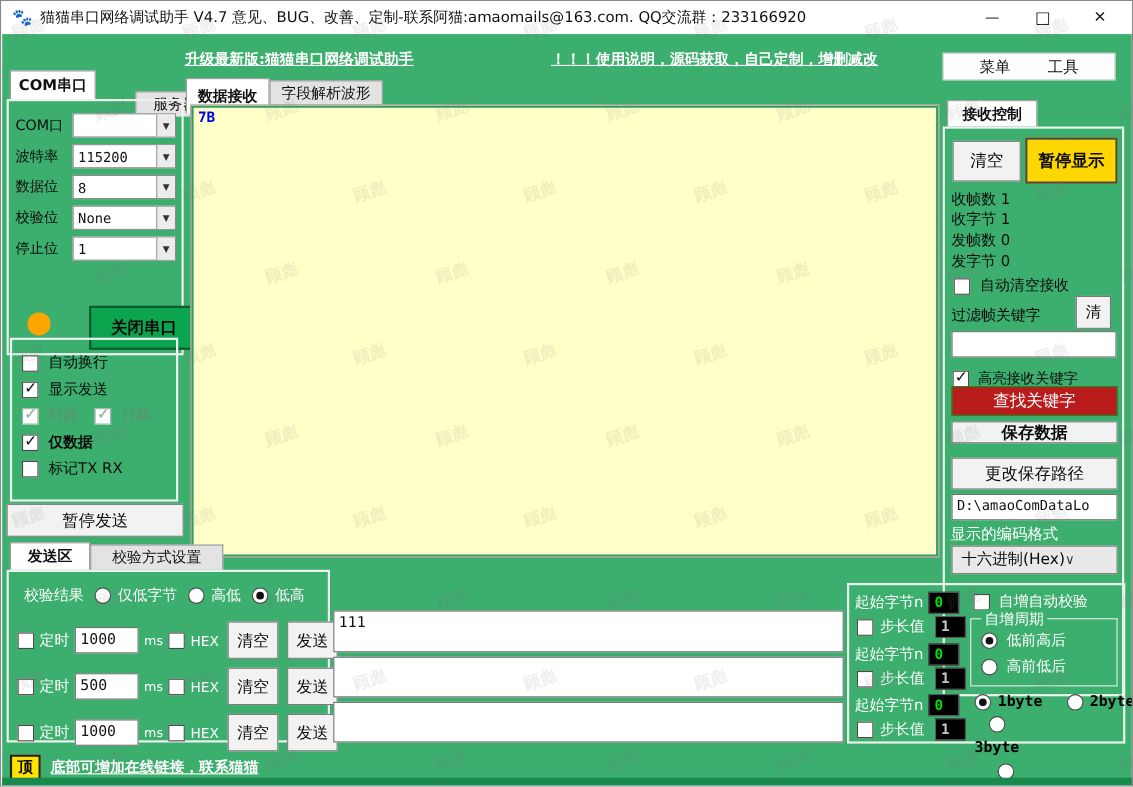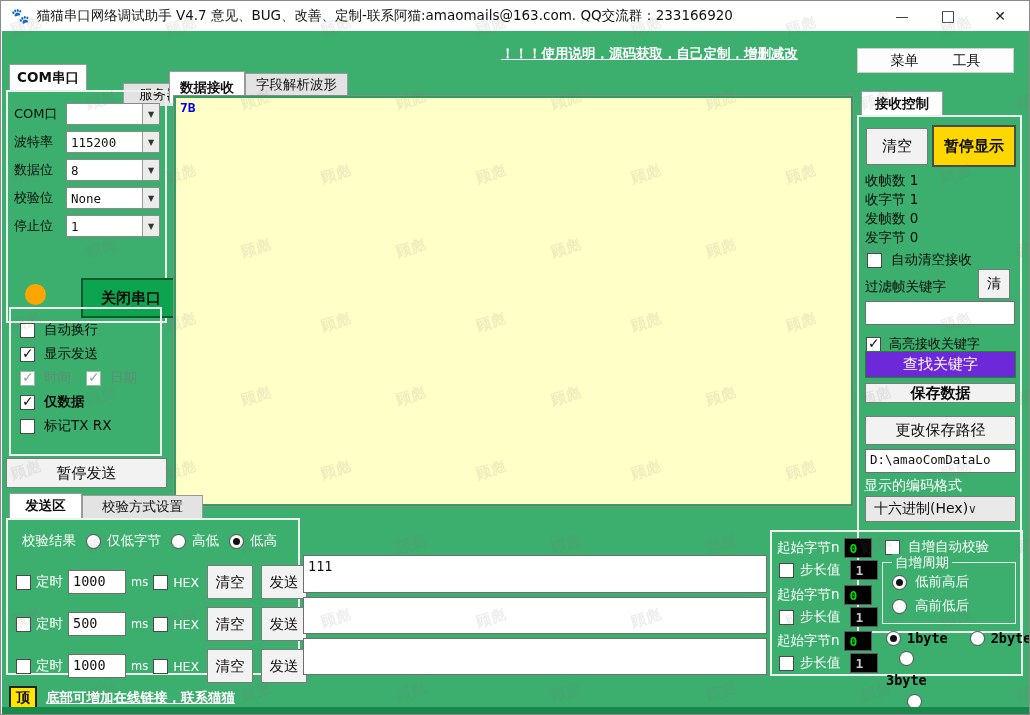--- a/index.html
+++ b/index.html
@@ -32,21 +32,21 @@
 
   .fieldrow { position:absolute; height:24px; display:flex; align-items:center; }
   .fieldrow .flabel { font-size:13px; color:#0b0b0b; width:52px; white-space:nowrap; }
   .combo { position:relative; width:94px; height:22px; background:#fff; border:1px solid #8a8a8a; display:flex; align-items:center; }
   .combo .cval { font-size:12.5px; color:#111; padding-left:4px; font-family:"DejaVu Sans Mono",monospace; }
   .combo .carrow { position:absolute; right:0; top:0; width:17px; height:100%; background:#ececec; border-left:1px solid #9a9a9a; display:flex; align-items:center; justify-content:center; font-size:8px; color:#333; }
 
   .btn { display:flex; align-items:center; justify-content:center; background:#f2f2f2; border:1px solid #7a7a7a; color:#0b0b0b; cursor:pointer; white-space:nowrap; }
   .btn-darkgreen { background:#0ca44e; border:2px solid #0a5c2e; font-weight:700; }
   .btn-gold { background:#ffd700; border:2px solid #4a4a4a; font-weight:600; }
-  .btn-brightgreen { background:#6d28d9; border:1px solid #1d8a1d; color:#ffffff; }
+  .btn-brightgreen { background:#b91c1c; border:1px solid #1d8a1d; color:#ffffff; }
   .btn-yellow-sq { background:#ffe400; border:2px solid #222; font-weight:700; }
 
   .cb { width:15px; height:15px; background:#fff; border:1px solid #4a4a4a; display:inline-block; position:relative; flex:none; cursor:pointer; }
   .cb.checked::after { content:"✓"; position:absolute; left:1px; top:-3px; font-size:14px; font-weight:700; color:#111; }
   .cb.dim { border-color:#9ab5a3; }
   .cb.dim::after { color:#8fa99a; }
 
   .radio { width:15px; height:15px; border-radius:50%; background:#fff; border:1px solid #4a4a4a; display:inline-block; position:relative; flex:none; cursor:pointer; }
   .radio.checked::after { content:""; position:absolute; left:3px; top:3px; width:7px; height:7px; border-radius:50%; background:#111; }
 
@@ -79,20 +79,21 @@
     <span class="title-text">猫猫串口网络调试助手 V4.7 意见、BUG、改善、定制-联系阿猫:amaomails@163.com. QQ交流群：233166920</span>
     <div class="win-controls">
       <span class="win-btn">—</span>
       <span class="win-btn" style="font-size:15px;">□</span>
       <span class="win-btn" style="width:58px;font-size:14px;">✕</span>
     </div>
   </div>
 
   <div class="green-body">
 
+    <a class="link abs" style="left:166px; top:14px;">升级最新版:猫猫串口网络调试助手</a>
     <a class="link abs" style="left:499px; top:14px;">！！！使用说明，源码获取，自己定制，增删减改</a>
     <div class="menu-box" style="top:17px;">
       <span class="menu-item">菜单</span>
       <span class="menu-item">工具</span>
     </div>
 
     <div class="tab active" style="left:7px; top:33px; width:78px; height:26px;">COM串口</div>
     <div class="tab inactive" style="left:85px; top:52px; width:73px; height:23px;margin-left:36px;">服务器</div>
 
     <div class="groupbox" style="left:4px; top:59px; width:161px; height:233px;">

